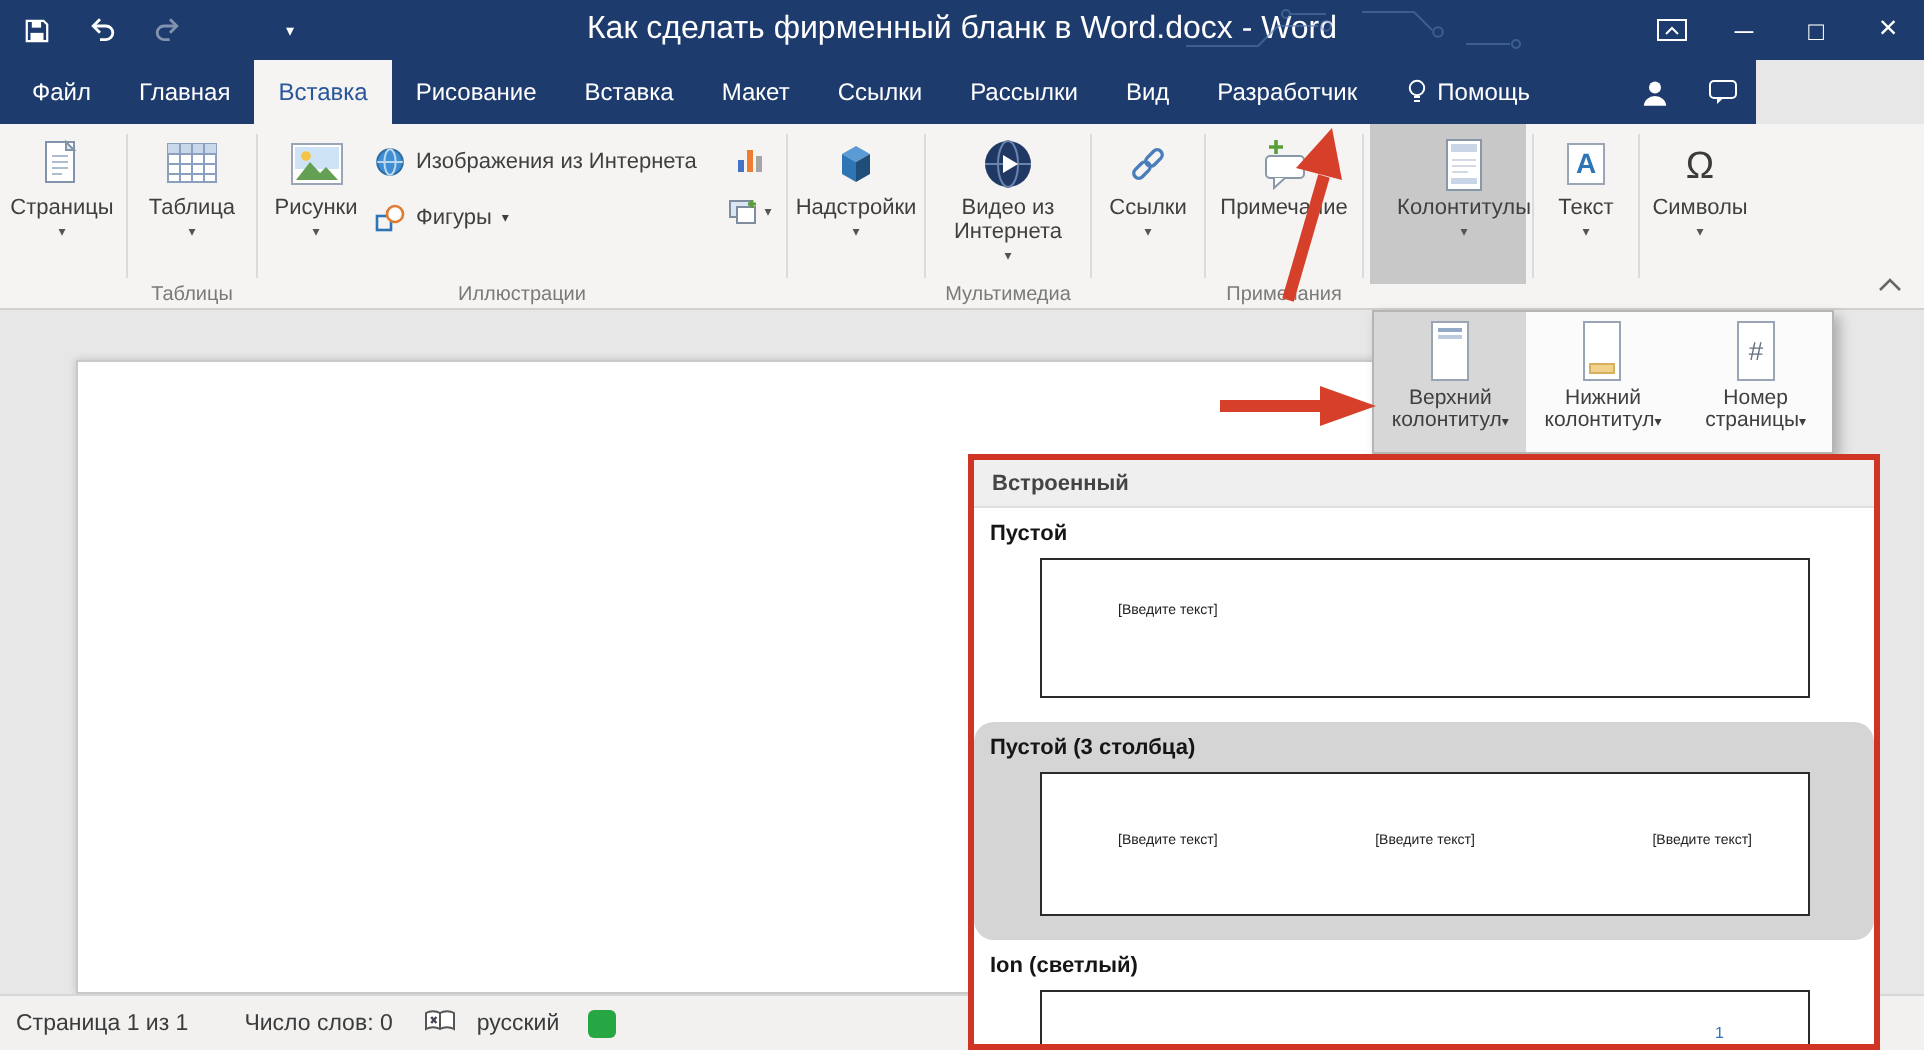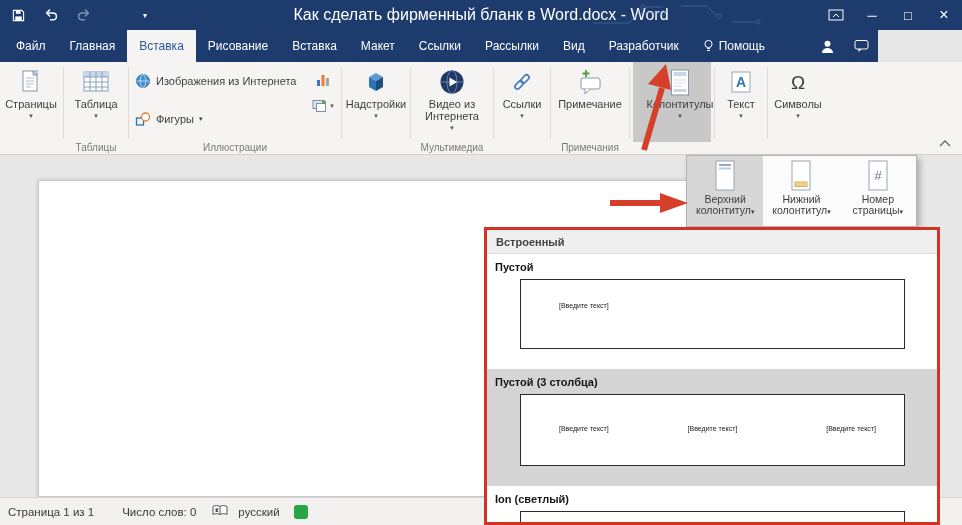--- a/index.html
+++ b/index.html
@@ -28,21 +28,21 @@
   
   .ribbon { position:absolute; left:0; top:62px; width:962px; height:93px; background:#f5f4f2; border-bottom:1px solid #d2d0ce; display:flex; align-items:stretch; padding-left:2px; z-index:10; }
   .rgroup { position:relative; display:flex; align-items:flex-start; padding-bottom:13px; }
   .glabel { position:absolute; bottom:1px; left:0; right:0; text-align:center; font-size:10px; color:#7a7a7a; white-space:nowrap; }
   .rsep { width:1px; background:#dbdbdb; margin:5px 3px 15px 3px; }
   .bigbtn { display:flex; flex-direction:column; align-items:center; padding-top:4px; height:80px; font-size:11px; color:#3f3f3f; text-align:center; }
   .bigbtn .bicon { height:32px; display:flex; align-items:center; justify-content:center; }
   .bigbtn .lbl { line-height:12px; }
   .bigbtn .caret { font-size:7px; color:#555; margin-top:2px; }
   .bigbtn.pressed { background:#c8c8c8;padding-left:16px; }
-  .ill-col { display:flex; flex-direction:column; justify-content:flex-start; gap:16px; padding-top:8px; }
+  .ill-col { display:flex; flex-direction:column; justify-content:flex-start; gap:6px; padding-top:8px; }
   .smallbtn { display:flex; align-items:center; gap:5px; font-size:11px; color:#3f3f3f; height:22px; padding:0 3px; white-space:nowrap; }
   .icon-col { display:flex; flex-direction:column; gap:12px; padding-top:10px; align-items:center; width:30px; }
   .icon-only { display:flex; align-items:center; gap:2px; }
   .collapse-btn { position:absolute; right:10px; bottom:2px; }
 
   
   .canvas { position:absolute; left:0; top:155px; width:962px; height:342px; background:#e7e7e7; z-index:1; }
   .page { position:absolute; left:38px; top:25px; width:820px; height:317px; background:#fff; border:1px solid #c9c9c9; box-shadow:0 0 4px rgba(0,0,0,.18); }
 
   
@@ -54,21 +54,21 @@
   
   .hf-menu { position:absolute; left:686px; top:155px; width:231px; height:72px; background:#fbfbfb; border:1px solid #b5b5b5; box-shadow:3px 3px 6px rgba(0,0,0,.25); display:flex; z-index:40; }
   .hf-item { flex:1; display:flex; flex-direction:column; align-items:center; padding-top:4px; font-size:10.5px; color:#3f3f3f; }
   .hf-item.hover { background:#d7d7d7; }
   .hf-item .lbl { text-align:center; line-height:11px; margin-top:2px; }
   .hf-item .caret { font-size:7px; }
 
   
   .gallery { position:absolute; left:484px; top:227px; width:456px; height:298px; background:#fff; border:3px solid #d03425; z-index:50; overflow:hidden; }
   .gal-title { height:24px; background:#efefef; border-bottom:1px solid #e0e0e0; display:flex; align-items:center; padding-left:9px; font-size:11px; font-weight:bold; color:#444; }
-  .gal-item { padding:4px 0 20px 0; }
+  .gal-item { padding:4px 0 12px 0;border-radius:10px; }
   .gal-item.selected { background:#d5d5d5; }
   .gal-name { font-size:11px; font-weight:bold; color:#151515; padding:3px 0 6px 8px; }
   .gal-preview { margin-left:33px; width:385px; height:70px; background:#fff; border:1px solid #2b2b2b; position:relative; font-size:7px; color:#222; }
   .gal-preview.cut { height:46px; }
   .ph { position:absolute; white-space:nowrap; }
   .ph.p-left { left:38px; top:22px; }
   .ph.row-left { left:38px; top:30px; }
   .ph.row-mid { left:50%; transform:translateX(-50%); top:30px; }
   .ph.row-right { right:28px; top:30px; }
   .pagenum { position:absolute; right:42px; top:16px; color:#2e74b5; font-size:8px; }
@@ -195,20 +195,32 @@
           </svg>
       </span>
       <span class="lbl">Таблица</span>
       <span class="caret">▾</span>
     </div>
     <div class="glabel">Таблицы</div>
   </div>
   <div class="rsep"></div>
 
   <div class="rgroup">
+    <div class="bigbtn" style="width:52px">
+      <span class="bicon">
+        <svg width="27" height="23" viewBox="0 0 27 23">
+            <rect x="1" y="1" width="25" height="20" fill="#fdfdfd" stroke="#9aa5b5"></rect>
+            <rect x="2.5" y="2.5" width="22" height="11" fill="#cfe3f7"></rect>
+            <circle cx="8" cy="7" r="2.4" fill="#f6c445"></circle>
+            <polygon points="3,19 10,10 15,15.5 18,12.5 24,19" fill="#64a054"></polygon>
+          </svg>
+      </span>
+      <span class="lbl">Рисунки</span>
+      <span class="caret">▾</span>
+    </div>
     <div class="ill-col" style="width:176px">
       <div class="smallbtn">
         <svg width="16" height="16" viewBox="0 0 16 16">
             <circle cx="8" cy="8" r="6.4" fill="#3f8fd2" stroke="#2e6da4"></circle>
             <ellipse cx="8" cy="8" rx="2.8" ry="6.4" fill="none" stroke="#bcd8ef"></ellipse>
             <path d="M1.6 8 h12.8" stroke="#bcd8ef" fill="none"></path>
           </svg>
         <span class="lbl">Изображения из Интернета</span>
       </div>
       <div class="smallbtn">

